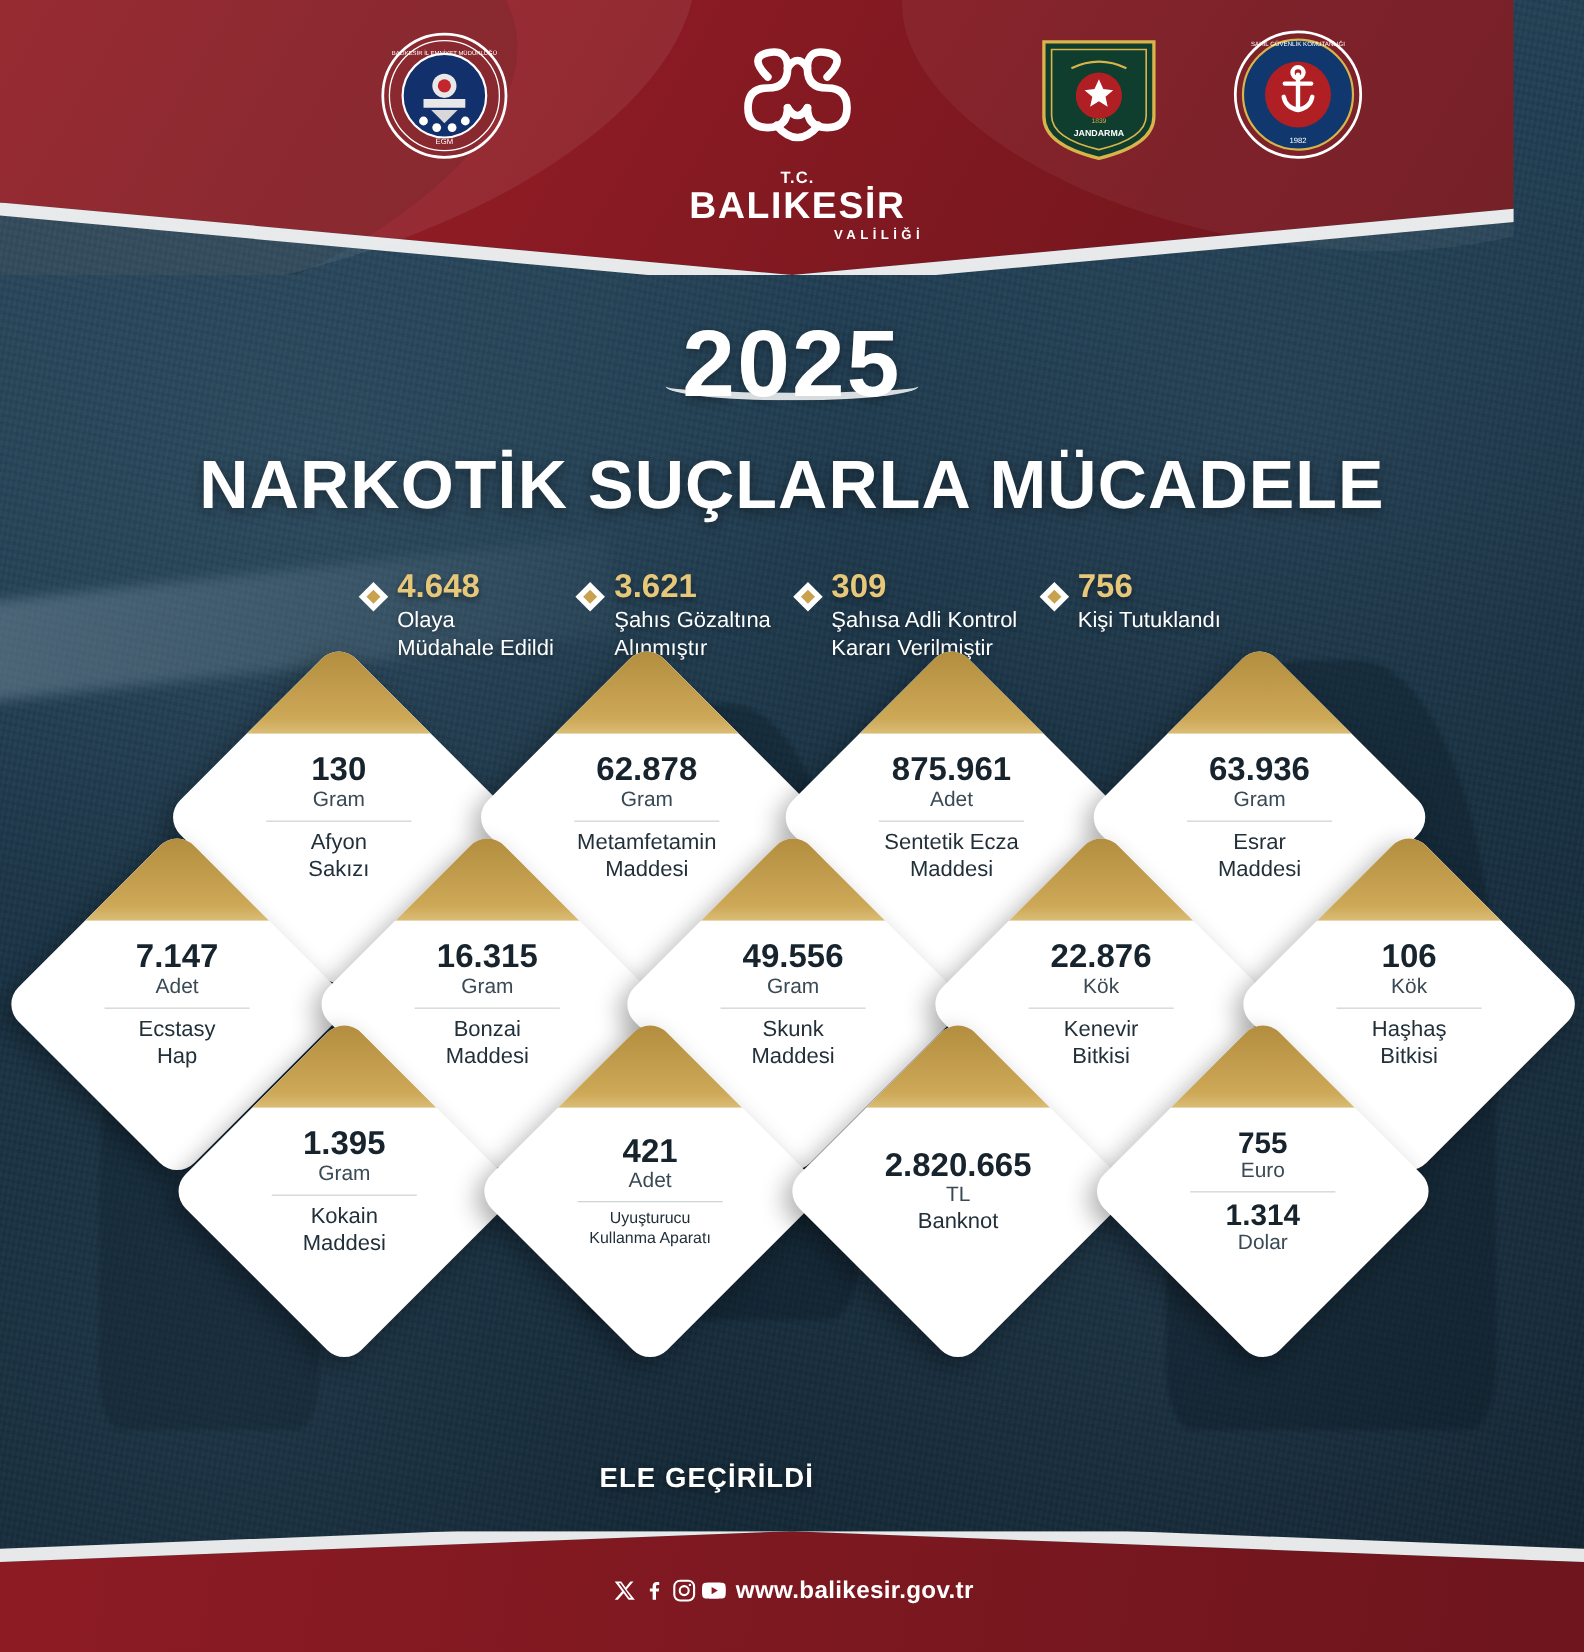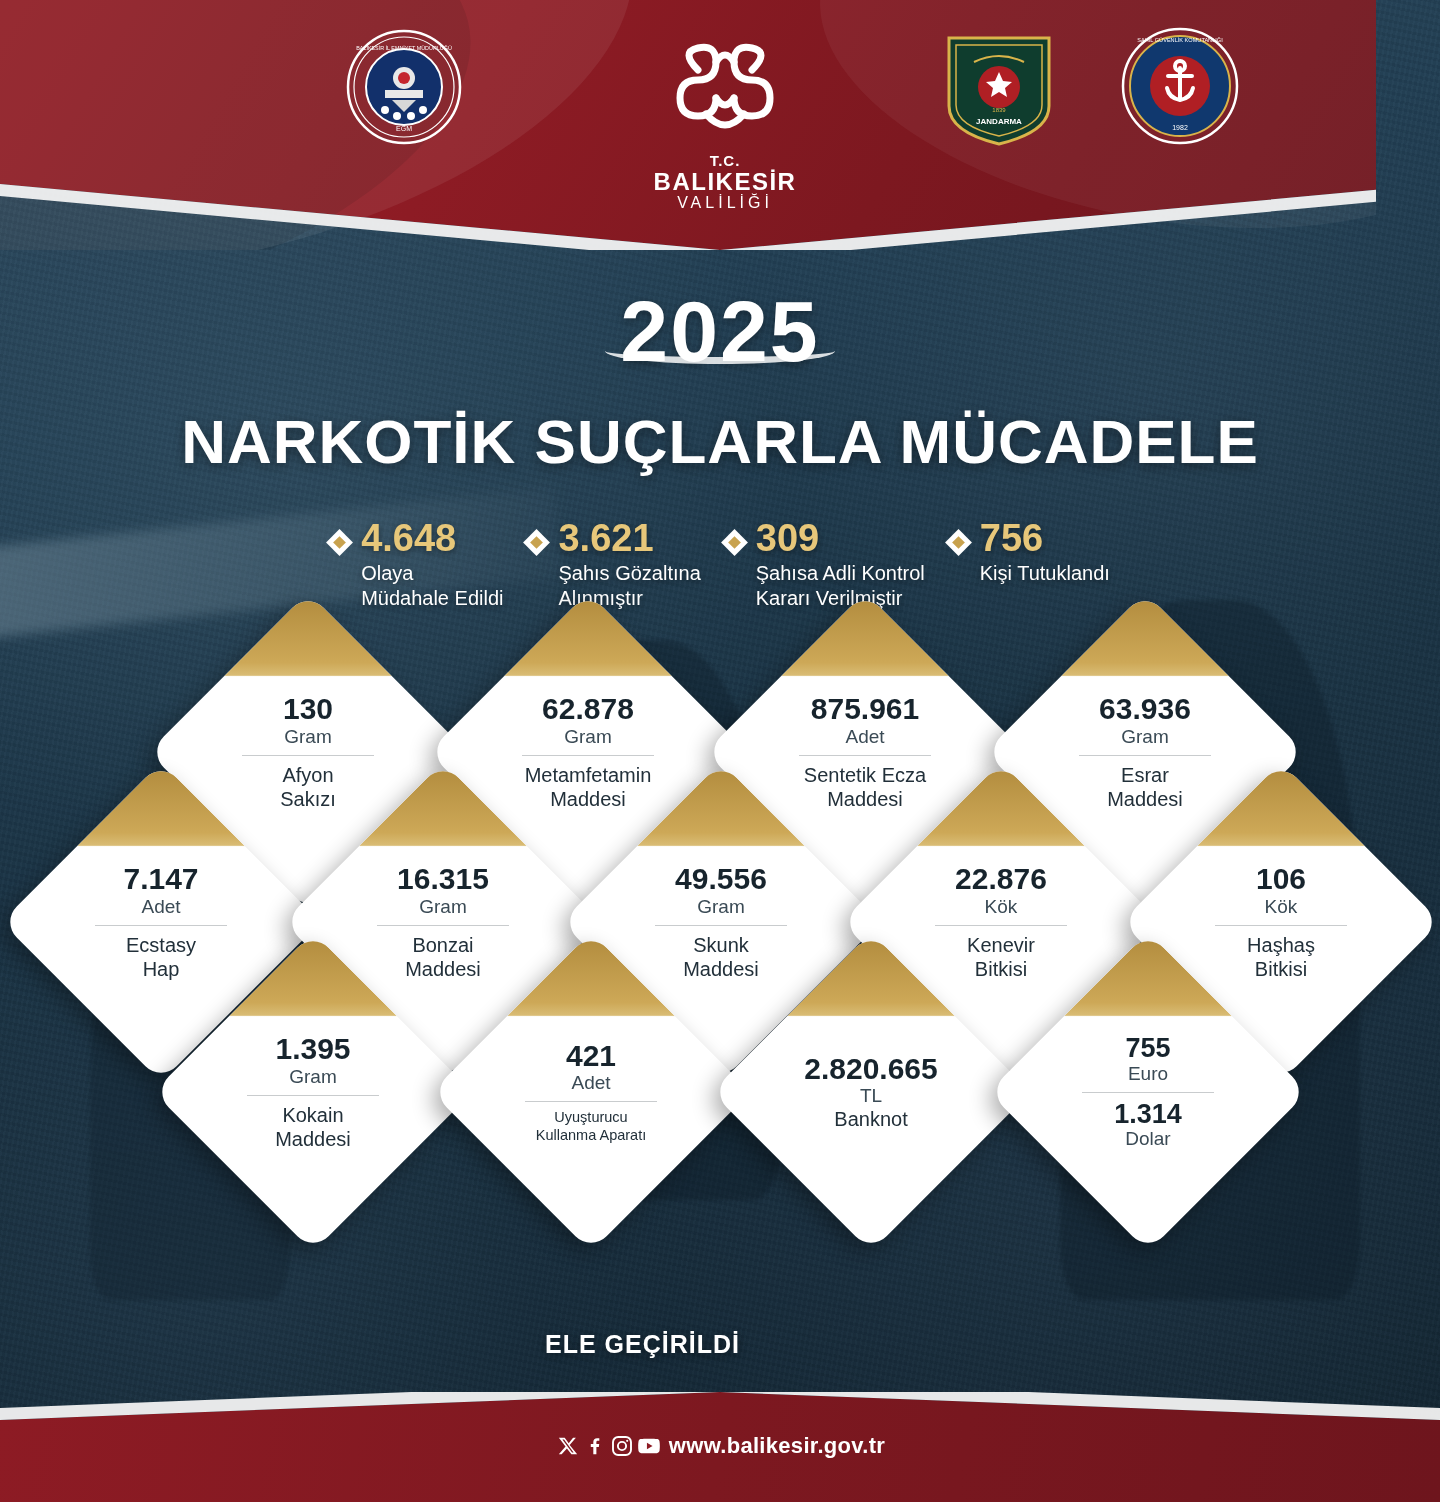--- a/index.html
+++ b/index.html
@@ -124,22 +124,22 @@
 
   .gov-title {
     position: absolute;
     left: 610px; top: 40px;
     width: 230px;
     text-align: center;
     color: #fff;
   }
   .knot { margin: 0 auto 4px; }
   .gov-tc { font-size: 15px; letter-spacing: 1px; font-weight: 700; }
-  .gov-city { font-size: 24px; font-weight: 800; letter-spacing: 1.5px; line-height: 1.05; }
-  .gov-vali { font-size: 16px; font-weight: 400; letter-spacing: 4px; }
+  .gov-city { font-size: 34px; font-weight: 800; letter-spacing: 1.5px; line-height: 1.05; }
+  .gov-vali { font-size: 12px; font-weight: 700; letter-spacing: 4px; text-align: right; }
 
   
   .content {
     position: absolute;
     left: 0; top: 250px;
     width: 1440px;
     z-index: 6;
     text-align: center;
     color: #fff;
   }
@@ -201,21 +201,21 @@
     flex: 0 0 auto;
   }
   .stat-diamond::after {
     content: "";
     position: absolute;
     left: 5px; top: 5px;
     width: 9px; height: 9px;
     background: #c8a24e;
   }
   .stat-num {
-    font-size: 38px;
+    font-size: 30px;
     font-weight: 800;
     color: #e7c77a;
     line-height: 1.15;
     text-shadow: 0 2px 6px rgba(0,0,0,0.4);
   }
   .stat-label {
     font-size: 20px;
     line-height: 1.25;
     color: #fff;
     text-shadow: 0 2px 6px rgba(0,0,0,0.4);

